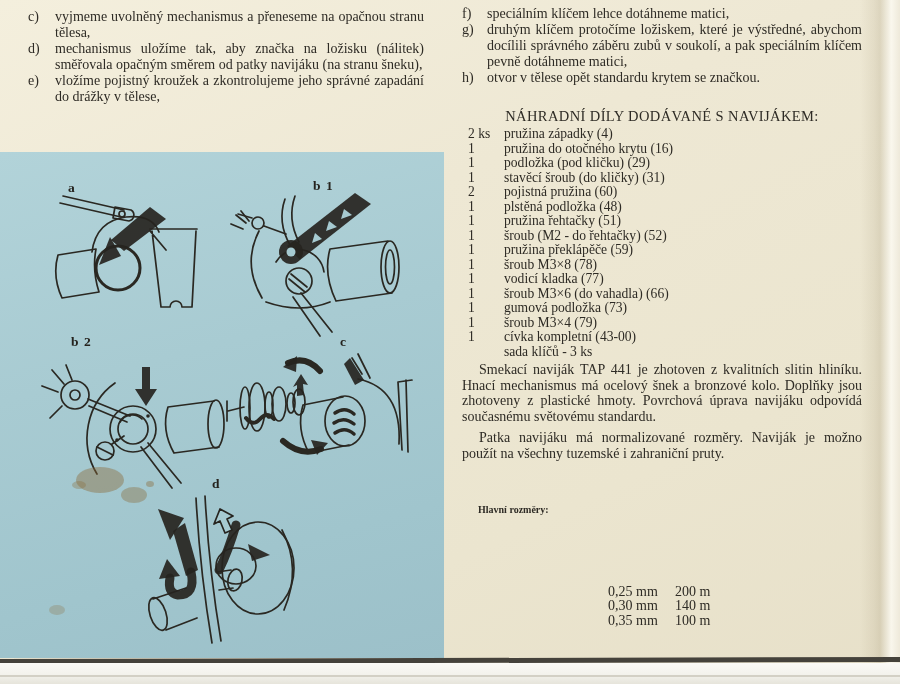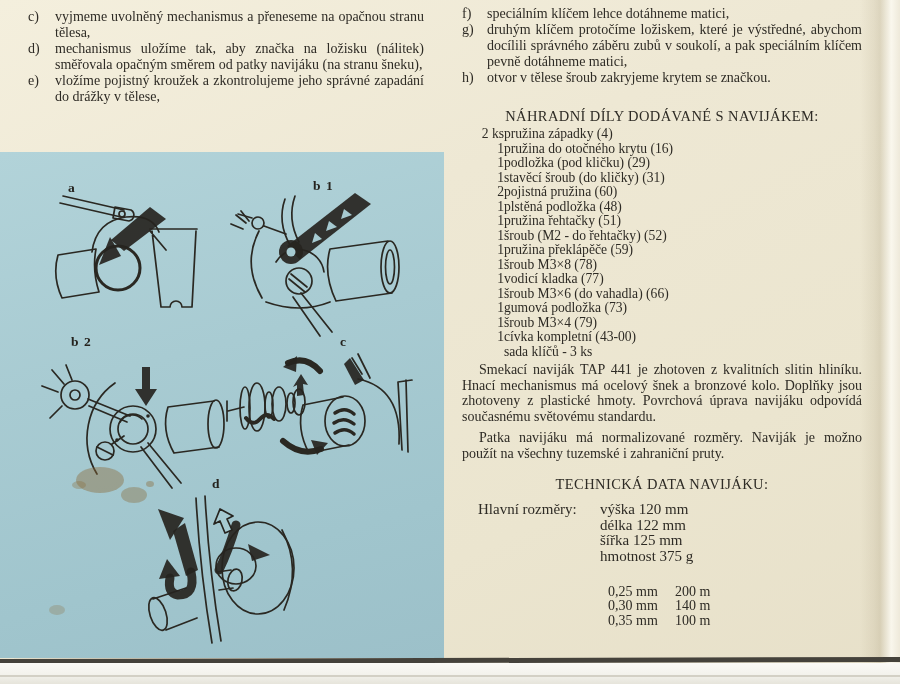--- a/index.html
+++ b/index.html
@@ -15,27 +15,27 @@
   .item .itext{flex:1;}
   #left-col{left:28px;top:9px;width:396px;}
   #right-col{left:462px;top:6px;width:400px;height:672px;}
   #right-col .item{font-size:14px;line-height:16px;}
   #right-col .item .marker{width:25px;flex:0 0 25px;}
   .abs{position:absolute;left:0;width:100%;}
   .heading{
     text-align:center;font-weight:normal;font-size:14.5px;letter-spacing:.4px;
   }
   #parts-list{top:121px;font-size:13.6px;line-height:14.5px;padding-left:6px;box-sizing:border-box;}
-  .part-row{display:flex;text-align:right;}
+  .part-row{display:flex;}
   .part-row .qty{width:36px;flex:0 0 36px;}
   .para{top:356px;text-align:justify;font-size:14px;line-height:15.6px;text-indent:17px;}
   #para2{top:424px;}
   #tech-heading{top:470px;}
   #spare-heading{top:102px;}
-  #dims-block{top:496px;display:flex;font-size:15px;line-height:15.6px;padding-left:16px;box-sizing:border-box;}
+  #dims-block{top:496px;display:flex;font-size:10px;line-height:15.6px;padding-left:16px;box-sizing:border-box;font-weight:bold;}
   #dims-block .dlabel{width:122px;flex:0 0 122px;}
   #dims-block .dvals div{white-space:nowrap;}
   #spool-label{top:561px;font-size:14px;padding-left:16px;box-sizing:border-box;}
   #spool-rows{top:579px;font-size:14px;line-height:14.3px;padding-left:146px;box-sizing:border-box;}
   .spool-row{display:flex;}
   .spool-row .dia{width:67px;flex:0 0 67px;}
   #figure-panel{
     position:absolute;left:0;top:152px;width:444px;height:506px;
     background:linear-gradient(165deg,#b2d3d9 0%,#a8cbd2 40%,#a0c5cd 75%,#9cc0c9 100%);
   }
@@ -191,21 +191,21 @@
       <div class="item">
         <span class="marker">f)</span>
         <span class="itext">speciálním klíčem lehce dotáhneme matici,</span>
       </div>
       <div class="item">
         <span class="marker">g)</span>
         <span class="itext">druhým klíčem protočíme ložiskem, které je výstředné, abychom docílili správného záběru zubů v soukolí, a pak speciálním klíčem pevně dotáhneme matici,</span>
       </div>
       <div class="item">
         <span class="marker">h)</span>
-        <span class="itext">otvor v tělese šroub zakryjeme krytem se značkou.</span>
+        <span class="itext">otvor v tělese opět standardu krytem se značkou.</span>
       </div>
     </div>
 
     <div id="spare-heading" class="abs heading">NÁHRADNÍ DÍLY DODÁVANÉ S NAVIJÁKEM:</div>
 
     <div id="parts-list" class="abs">
       <div class="part-row">
           <span class="qty">2 ks</span>
           <span class="pname">pružina západky (4)</span>
         </div>
@@ -267,30 +267,23 @@
         </div>
       <div class="part-row">
           <span class="qty"></span>
           <span class="pname">sada klíčů - 3 ks</span>
         </div>
     </div>
 
     <div class="abs para" id="para1">Smekací naviják TAP 441 je zhotoven z kvalitních slitin hliníku. Hnací mechanismus má ocelový šnek a bronzové kolo. Doplňky jsou zhotoveny z plastické hmoty. Povrchová úprava navijáku odpovídá současnému světovému standardu.</div>
     <div class="abs para" id="para2">Patka navijáku má normalizované rozměry. Naviják je možno použít na všechny tuzemské i zahraniční pruty.</div>
 
-    <div id="tech-heading" class="abs heading">TECHNICKÁ DATA NAVIJÁKU:</div>
 
     <div id="dims-block" class="abs">
       <span class="dlabel">Hlavní rozměry:</span>
-      <span class="dvals">
-        <div>výška 120 mm</div>
-        <div>délka 122 mm</div>
-        <div>šířka 125 mm</div>
-        <div>hmotnost 375 g</div>
-      </span>
     </div>
 
 
     <div id="spool-rows" class="abs">
       <div class="spool-row">
           <span class="dia">0,25 mm</span>
           <span>200 m</span>
         </div>
       <div class="spool-row">
           <span class="dia">0,30 mm</span>

